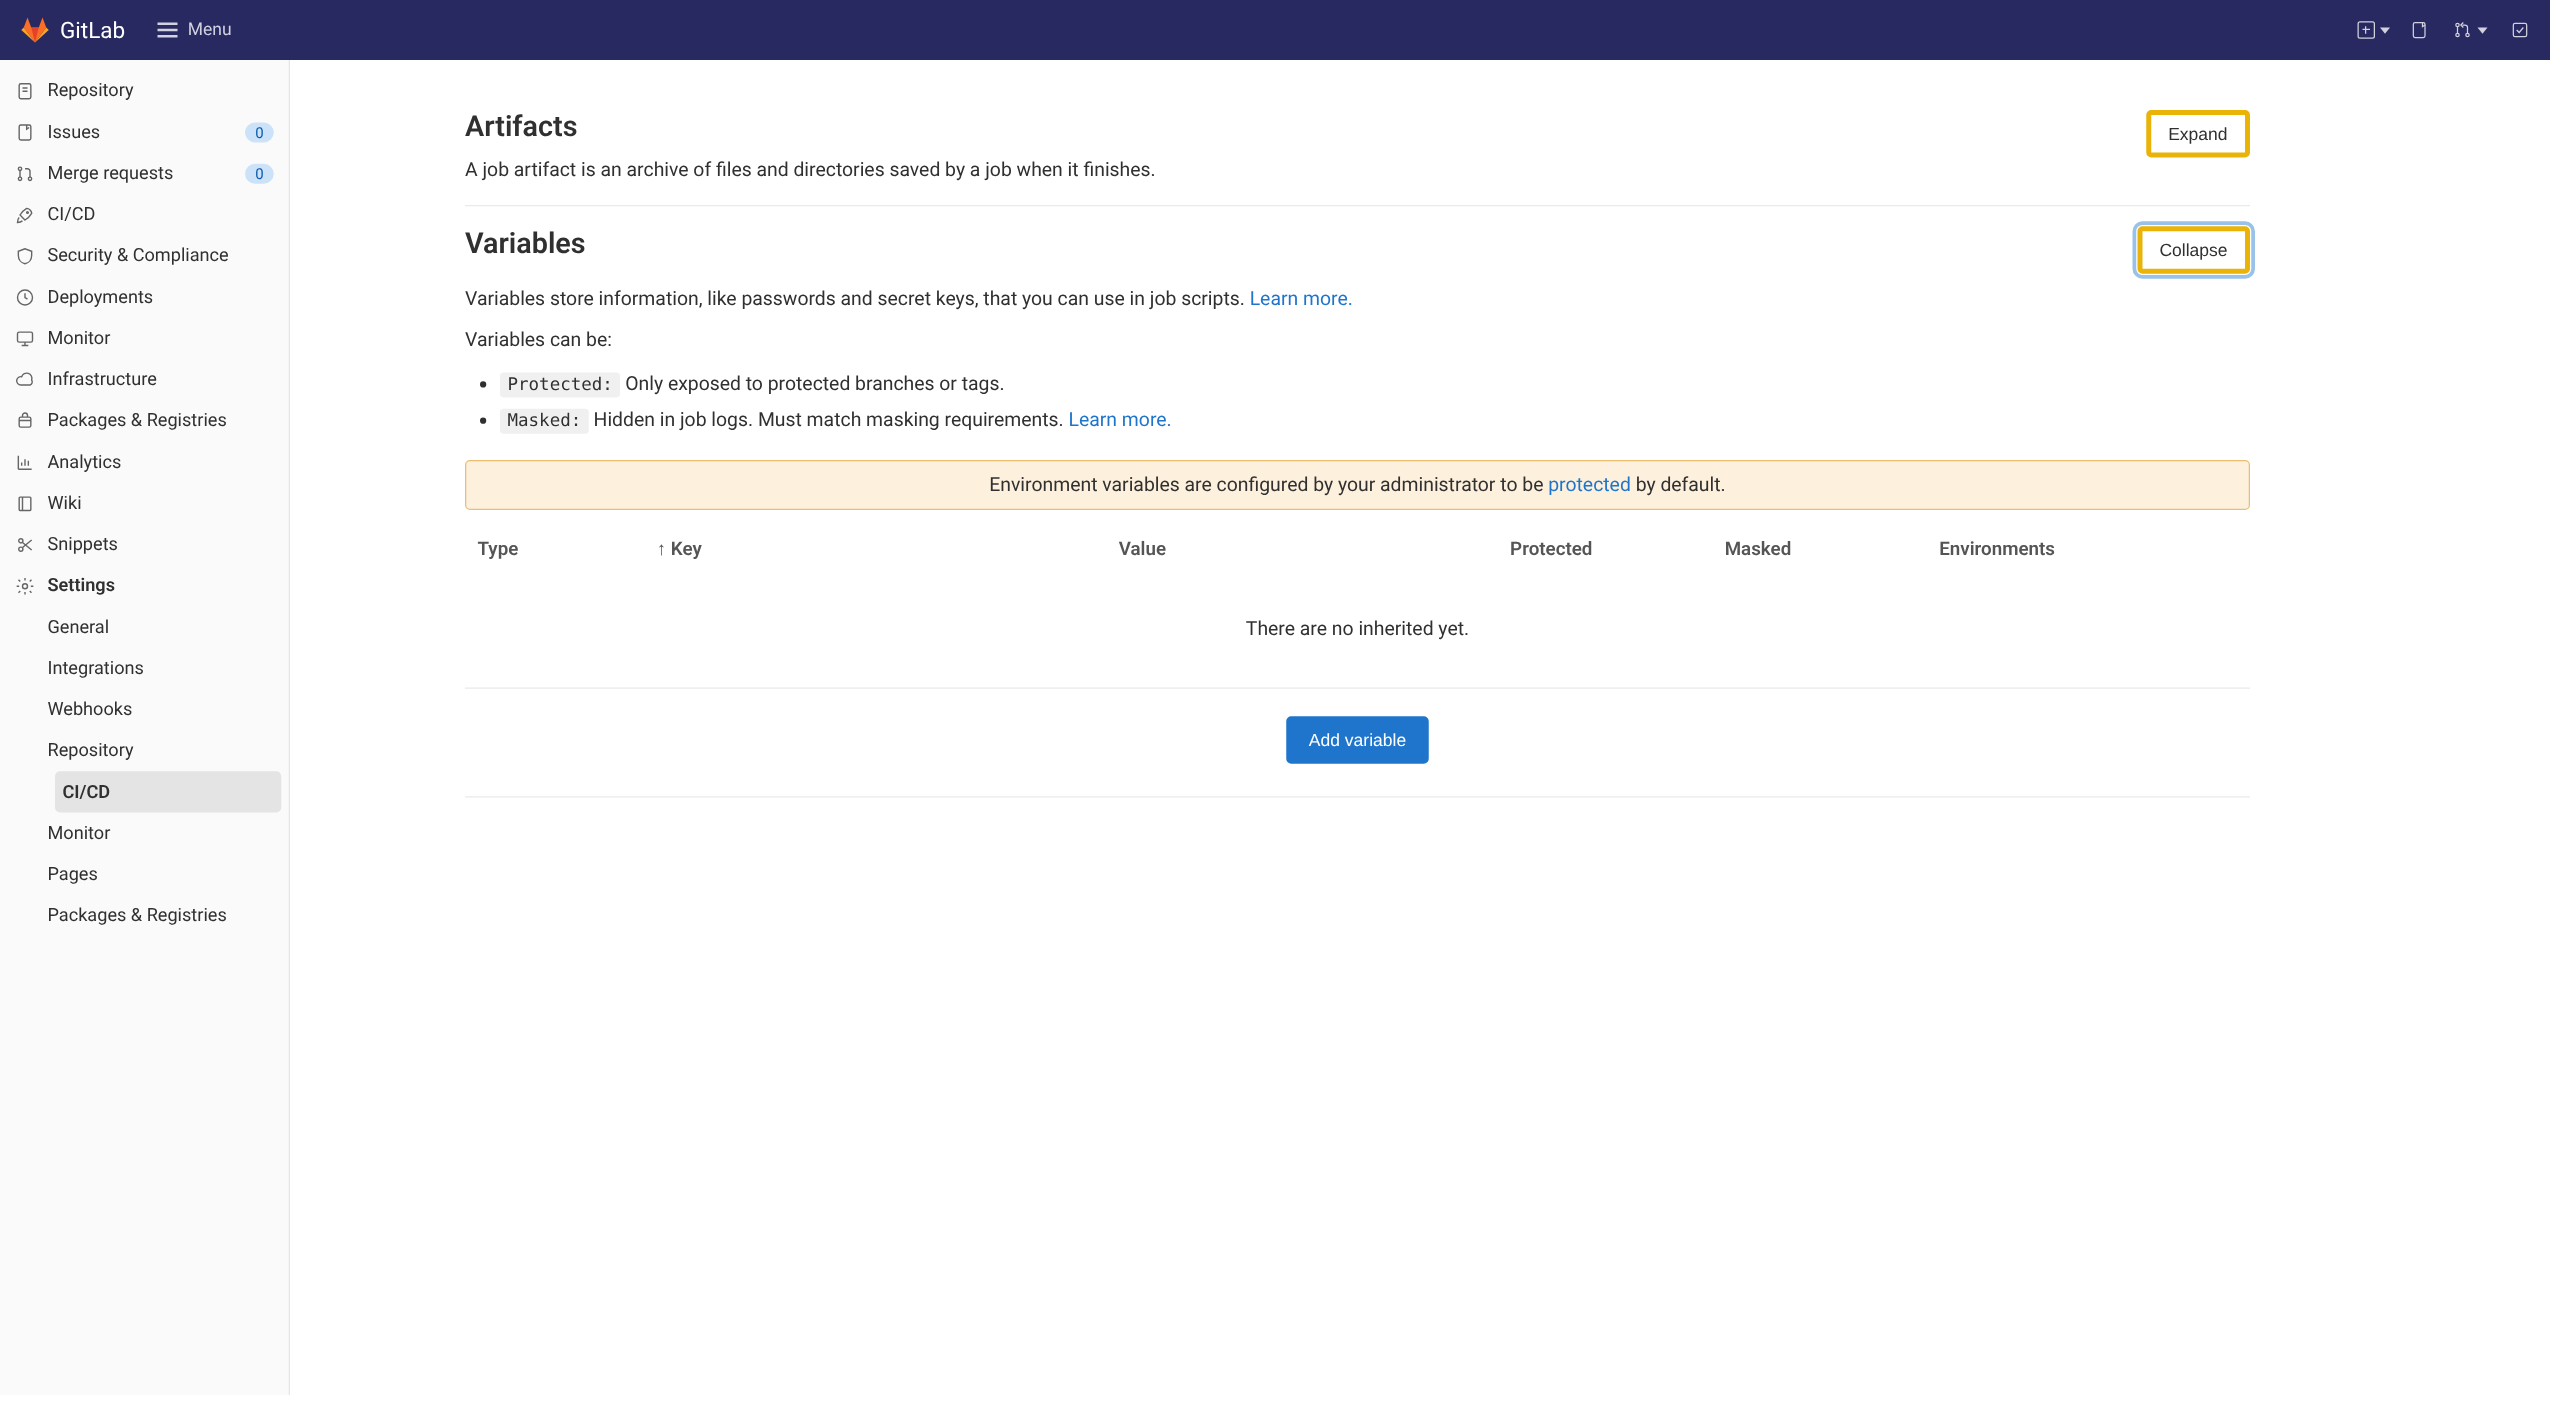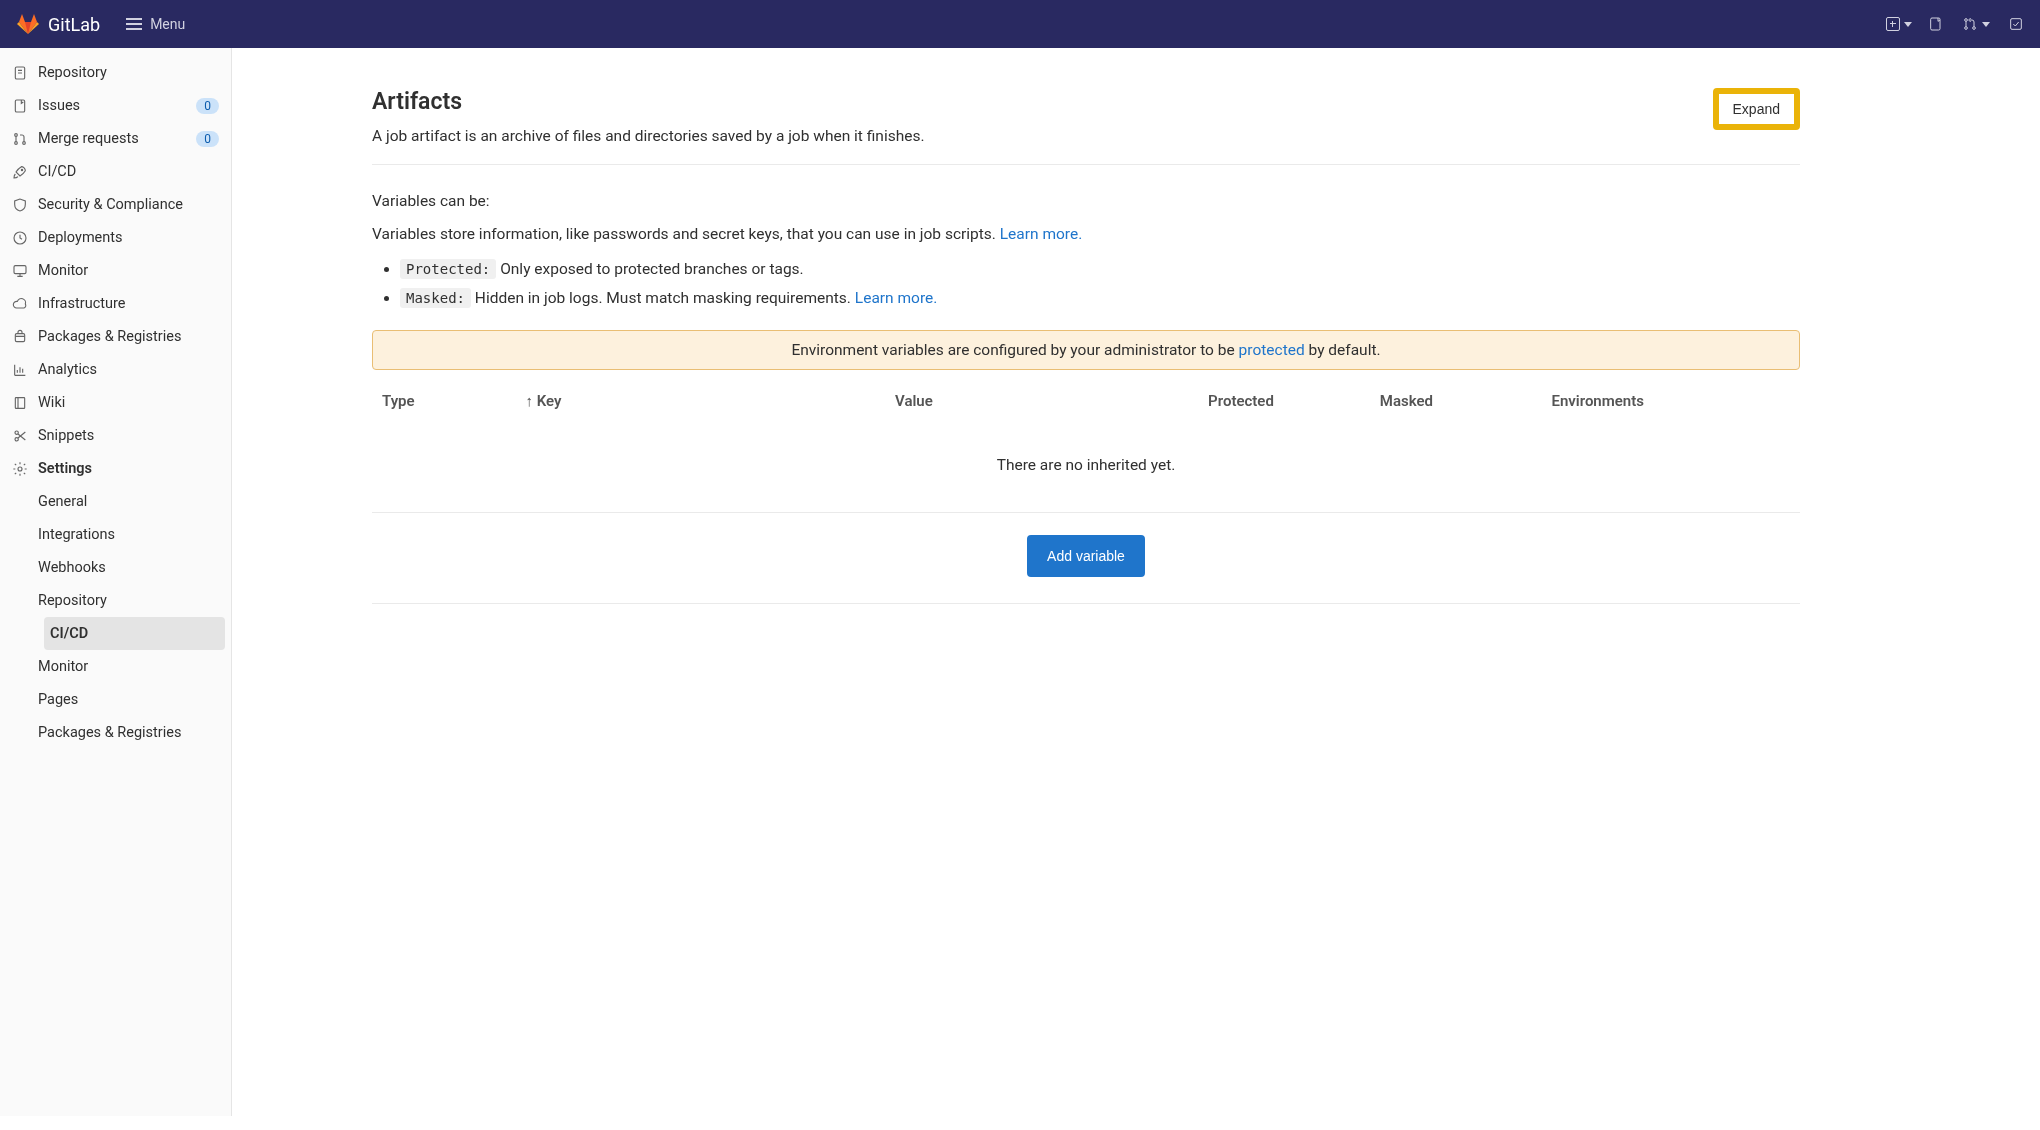--- a/index.html
+++ b/index.html
@@ -40,21 +40,21 @@
 .sidebar-sub .sidebar-item { padding: 8px 12px 8px 0; }
 .sidebar-item.active { background: #e4e4e4; font-weight: 600; border-radius: 4px; margin: 0 6px; padding-left: 6px; }
 .sidebar-bold { font-weight: 600; }
 
 
 .main { margin-left: 232px; padding: 24px 32px 60px 140px; max-width: 1600px; }
 .section { padding: 16px 0; border-bottom: 1px solid #eaeaea; }
 .section-head { display: flex; align-items: flex-start; justify-content: space-between; }
 .section-head h2 { font-size: 23px; font-weight: 600; color: #303030; }
 .section-head p { color: #303030; margin-top: 10px; font-size: 15.5px; line-height: 1.5; }
-.btn { border: 6px solid #eab308; background: #fff; border-radius: 4px; padding: 7px 14px; font-size: 14px; cursor: pointer; color: #303030; }
+.btn { border: 4px solid #eab308; background: #fff; border-radius: 4px; padding: 7px 14px; font-size: 14px; cursor: pointer; color: #303030; }
 .btn.focused { outline: 3px solid #99c2e9; outline-offset: 1px; }
 .btn.primary { background: #1f75cb; border-color: #1f75cb; color: #fff; }
 
 .var-body { margin-top: 6px; }
 .var-body p { font-size: 15.5px; line-height: 1.6; margin: 8px 0; }
 .var-body ul { margin: 6px 0 16px 28px; }
 .var-body li { font-size: 15.5px; line-height: 1.9; }
 .code-pill { background: #f0f0f0; font-family: ui-monospace, Menlo, monospace; font-size: 14px; padding: 2px 6px; border-radius: 3px; }
 
 .alert { background: #fdf1dd; border: 1px solid #e9be74; border-radius: 4px; padding: 10px 16px; text-align: center; font-size: 15.5px; margin: 12px 0 8px; }
@@ -251,26 +251,30 @@
     <div class="section-head">
       <div>
         <h2>Artifacts</h2>
         <p>A job artifact is an archive of files and directories saved by a job when it finishes.</p>
       </div>
       <button class="btn">Expand</button>
     </div>
   </div>
 
   <div class="section" style="border-bottom:none">
+    <div class="section-head">
+      <h2>Variables</h2>
+      <button class="btn focused">Collapse</button>
+    </div>
 
     <div class="var-body">
-      <p>Variables can be:</p>
       <p>
         <span>Variables store information, like passwords and secret keys, that you can use in job scripts. </span><a href="#">Learn more.</a>
       </p>
+      <p>Variables can be:</p>
       <ul>
         <li>
           <span class="code-pill">Protected:</span><span> Only exposed to protected branches or tags.</span>
         </li>
         <li>
           <span class="code-pill">Masked:</span><span> Hidden in job logs. Must match masking requirements. </span><a href="#">Learn more.</a>
         </li>
       </ul>
 
       <div class="alert">

